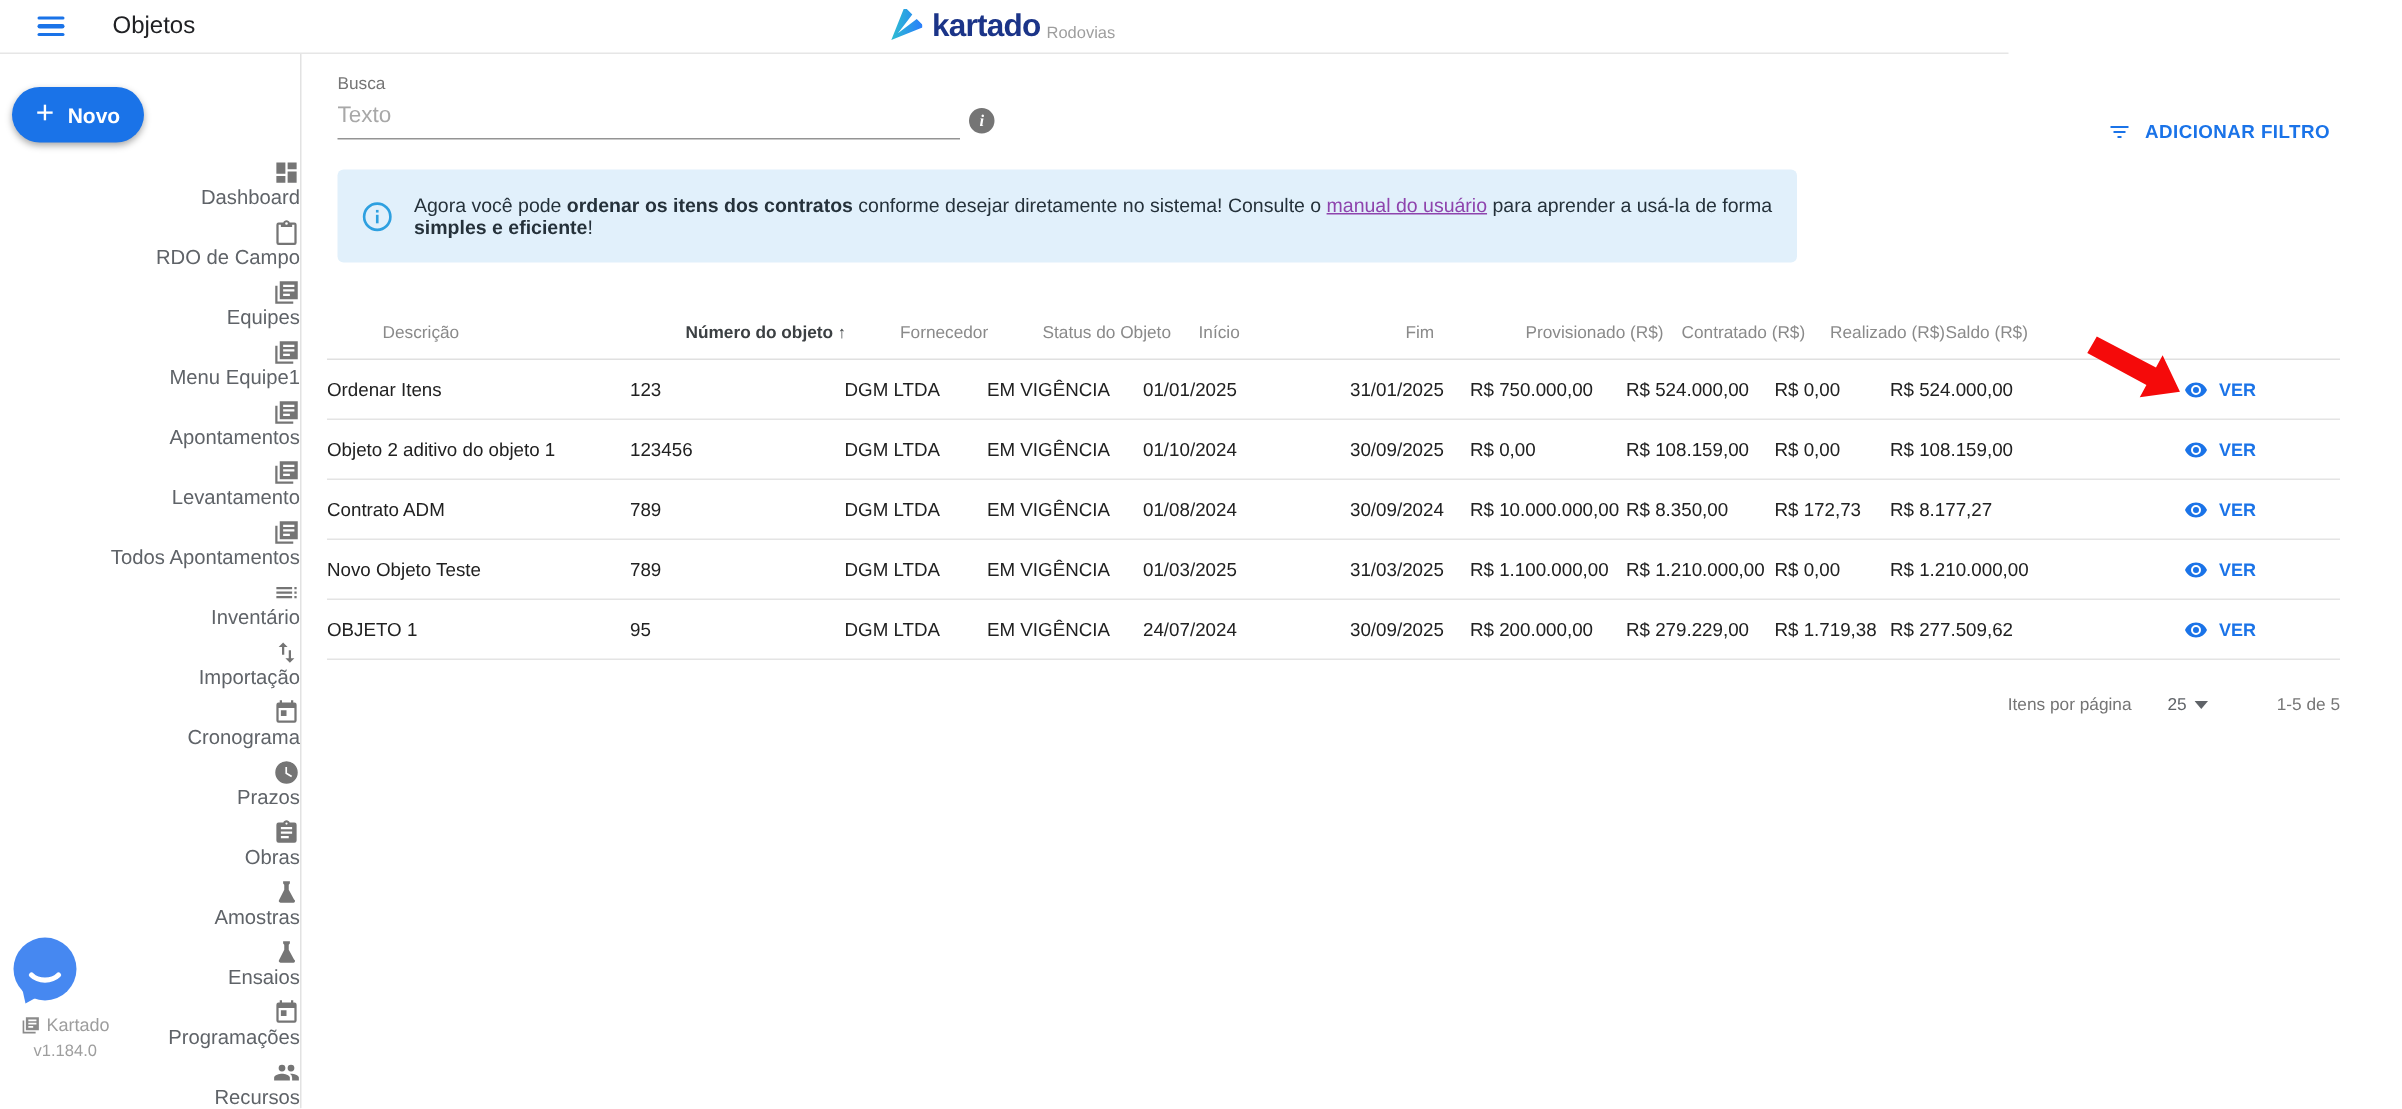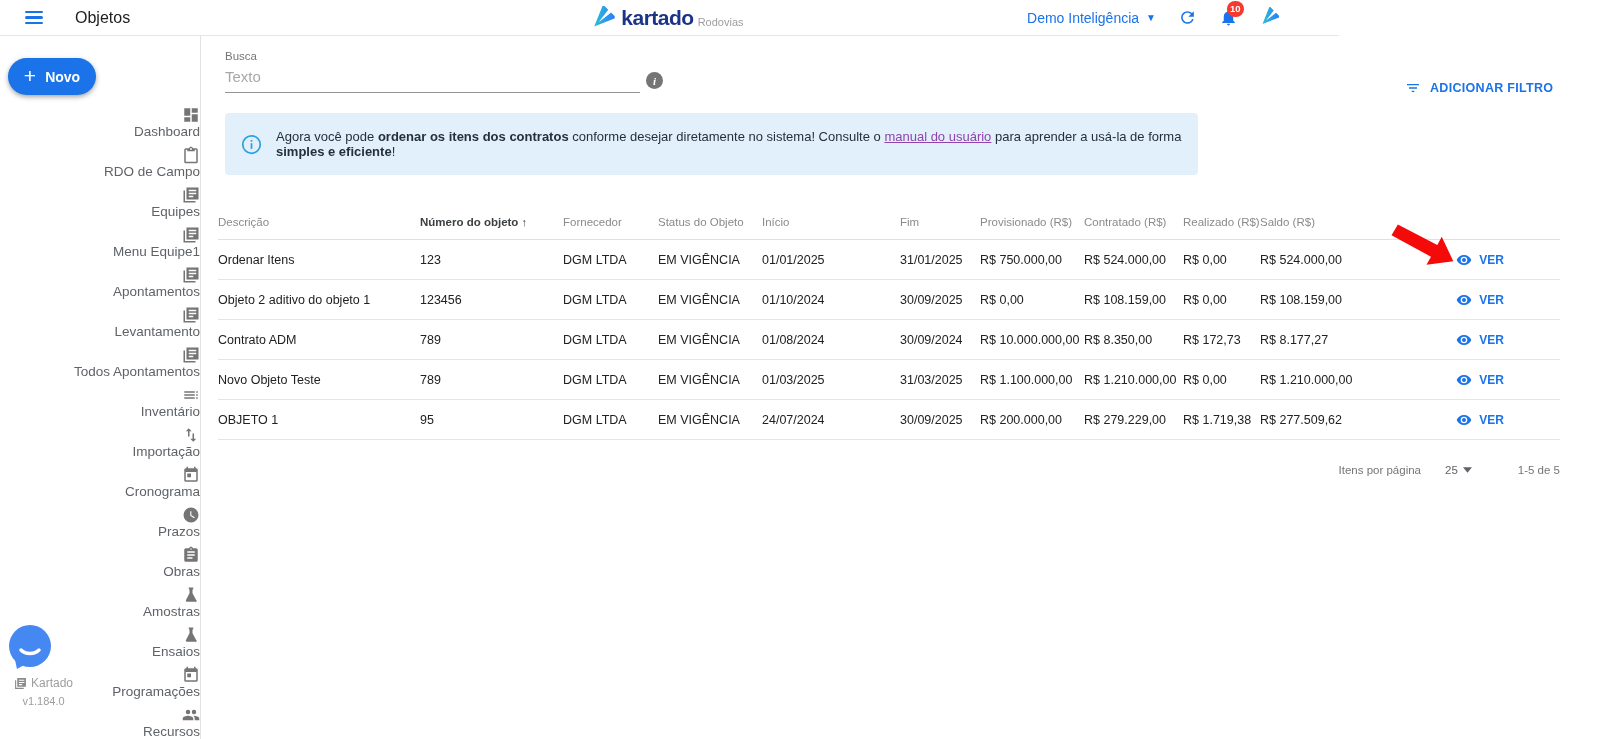--- a/index.html
+++ b/index.html
@@ -69,21 +69,21 @@
   .banner-body { font-size:13px; color:#25313a; }
   .banner-body b { font-weight:700; }
   .banner-link { color:var(--link-purple); text-decoration:underline; cursor:pointer; }
 
   
   .table { position:absolute; left:218px; top:205px; width:1342px; z-index:5; }
   .thead, .trow { display:grid;
     grid-template-columns:202px 143px 95px 104px 138px 80px 104px 99px 77px 120px 180px;
     align-items:center; }
   .thead { height:35px; border-bottom:1px solid #e0e0e0; }
-  .th { font-size:11.5px; color:#8a8a8a; padding-right:8px; cursor:pointer; white-space:nowrap; }
+  .th { font-size:11.5px; color:#8a8a8a; padding-right:8px; cursor:pointer; white-space:nowrap;margin-left:37px; }
   .th.sorted { color:#3c4043; font-weight:700; }
   .sort-arrow { font-size:11px; }
   .trow { height:40px; border-bottom:1px solid #e4e4e4; }
   .td { font-size:12.5px; color:#212121; padding-right:8px; white-space:nowrap; overflow:hidden; }
   .td.action { display:flex; justify-content:flex-end; padding-right:56px; }
   .ver { display:flex; align-items:center; gap:7px; color:var(--primary); font-size:12px;
     font-weight:700; cursor:pointer; }
   .ver svg { width:16px; height:16px; fill:var(--primary); }
 
   
@@ -115,42 +115,20 @@
       <span></span>
       <span></span>
     </div>
   <div class="page-title">Objetos</div>
   <div class="topbar-center">
     <svg width="25" height="25" viewBox="0 0 24 24">
       <path d="M2.01 21L23 12 2.01 3 2 10l15 2-15 2z" fill="url(#gplane)" transform="rotate(135 12 12)"></path>
     </svg>
     <span class="brand">kartado</span>
     <span class="brand-sub">Rodovias</span>
-  </div>
-  <div class="topbar-right">
-    <div class="account">
-      <span>Demo Inteligência</span>
-      <span class="caret">▼</span>
-    </div>
-    <div class="icon-btn">
-      <svg viewBox="0 0 24 24">
-          <path d="M17.65 6.35A7.95 7.95 0 0 0 12 4c-4.42 0-7.99 3.58-7.99 8s3.57 8 7.99 8c3.73 0 6.84-2.55 7.73-6h-2.08A5.99 5.99 0 0 1 12 18c-3.31 0-6-2.69-6-6s2.69-6 6-6c1.66 0 3.14.69 4.22 1.78L13 11h7V4l-2.35 2.35z"></path>
-        </svg>
-    </div>
-    <div class="icon-btn">
-      <svg viewBox="0 0 24 24">
-          <path d="M12 22c1.1 0 2-.9 2-2h-4c0 1.1.9 2 2 2zm6-6v-5c0-3.07-1.63-5.64-4.5-6.32V4c0-.83-.67-1.5-1.5-1.5s-1.5.67-1.5 1.5v.68C7.64 5.36 6 7.92 6 11v5l-2 2v1h16v-1l-2-2z"></path>
-        </svg>
-      <span class="badge">10</span>
-    </div>
-    <div class="icon-btn plane-right">
-      <svg viewBox="0 0 24 24">
-          <path d="M2.01 21L23 12 2.01 3 2 10l15 2-15 2z" fill="url(#gplane)" transform="rotate(135 12 12)"></path>
-        </svg>
-    </div>
   </div>
 </header>
 
 <aside class="sidebar">
   <button class="novo">
     <span class="plus">+</span>
     <span>Novo</span>
   </button>
   <nav class="nav" id="sidebar-nav">
       <div class="nav-item">

